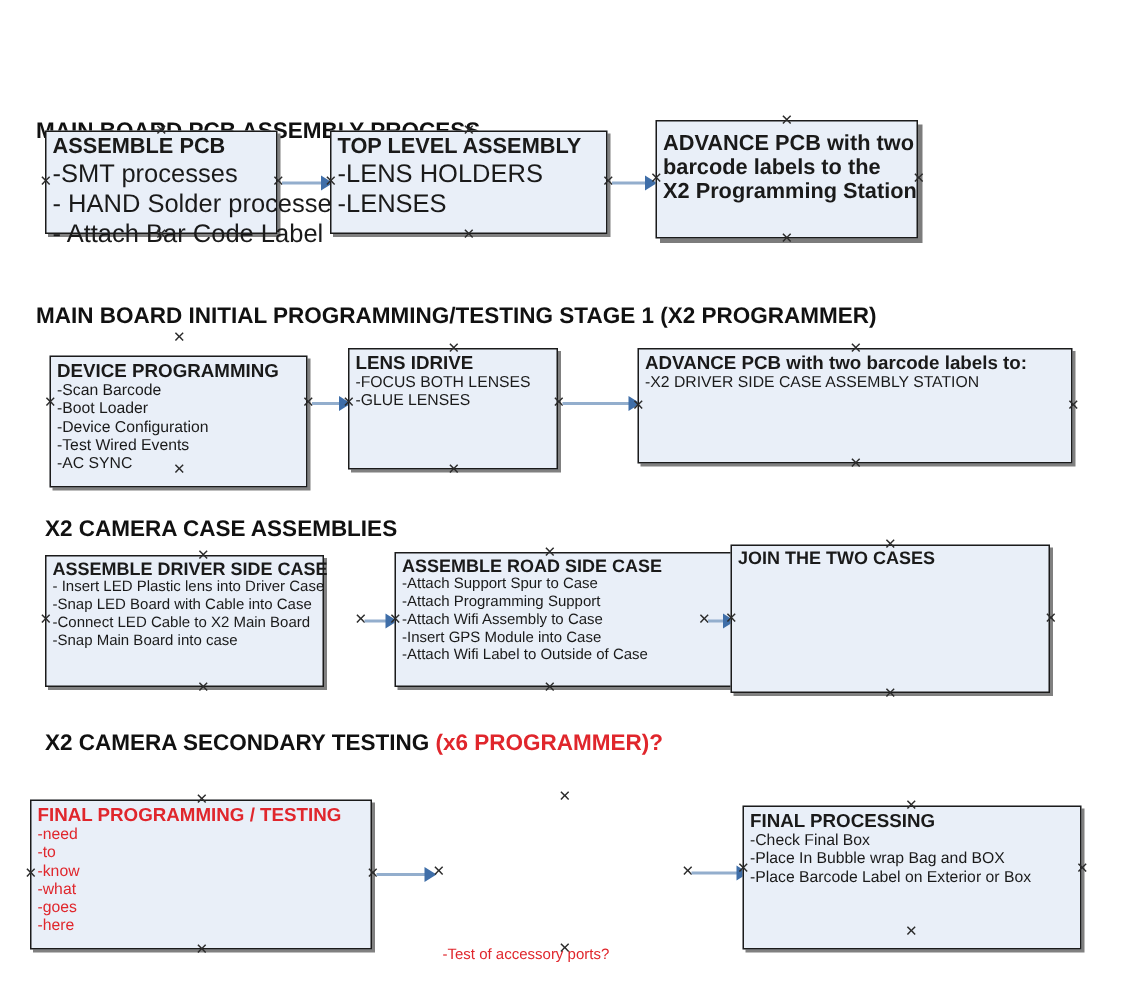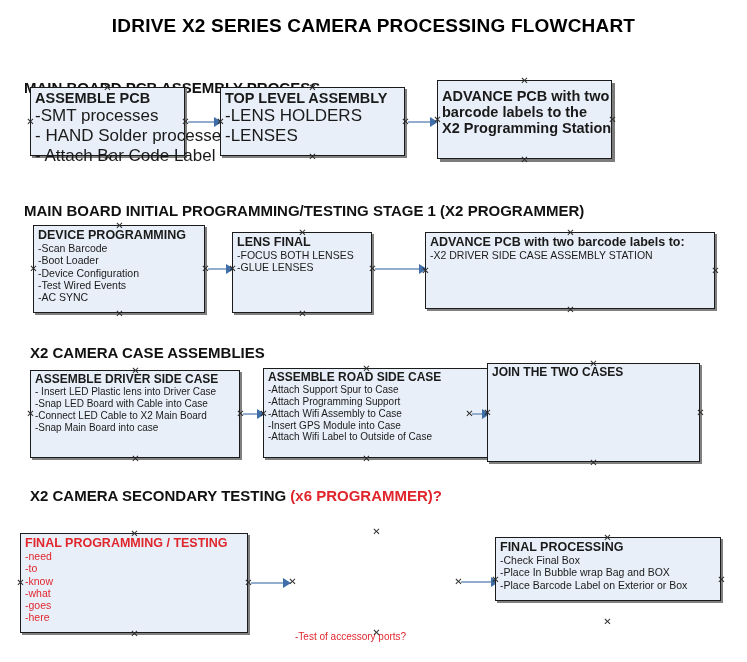--- a/index.html
+++ b/index.html
@@ -96,21 +96,20 @@
     color:#e0262c;
     font-size:10px;
     white-space:nowrap;
   }
 </style>
 </head>
 <body>
 
 <div id="canvas">
 
-  <div class="title" id="doc-title">IDRIVE X2  SERIES CAMERA PROCESSING FLOWCHART</div>
 
   <div class="section-head" style="left:24px;top:59px;margin-top:20px;">MAIN BOARD PCB ASSEMBLY PROCESS</div>
 
   <div class="box t16" style="left:30px;top:87px;width:155px;height:69px;">
     <div class="box-title">ASSEMBLE PCB</div>
     <ul>
       <li>-SMT processes</li>
       <li>- HAND Solder processes</li>
       <li>- Attach Bar Code Label</li>
     </ul>
@@ -143,40 +142,40 @@
     <div class="box-title">barcode labels to the</div>
     <div class="box-title"> X2 Programming Station</div>
   </div>
   <span class="xh" style="left:520px;top:76px;"></span>
   <span class="xh" style="left:520px;top:155px;"></span>
   <span class="xh" style="left:433px;top:115px;"></span>
   <span class="xh" style="left:608px;top:115px;"></span>
 
   <div class="section-head" style="left:24px;top:202px;">MAIN BOARD INITIAL PROGRAMMING/TESTING STAGE 1 (X2 PROGRAMMER)</div>
 
-  <div class="box t13" style="left:33px;top:225px;width:172px;height:88px;">
+  <div class="box t13" style="left:33px;top:237px;width:172px;height:88px;">
     <div class="box-title">DEVICE PROGRAMMING</div>
     <ul>
       <li>-Scan Barcode</li>
       <li>-Boot Loader</li>
       <li>-Device Configuration</li>
       <li>-Test Wired Events</li>
       <li>-AC SYNC</li>
     </ul>
   </div>
   <span class="xh" style="left:115px;top:221px;"></span>
   <span class="xh" style="left:115px;top:309px;"></span>
   <span class="xh" style="left:29px;top:264px;"></span>
   <span class="xh" style="left:201px;top:264px;"></span>
 
   <div class="conn" style="left:208px;top:268px;width:20px;"></div>
   <div class="arrowhead" style="left:226px;top:264px;"></div>
 
   <div class="box t13" style="left:232px;top:232px;width:140px;height:81px;">
-    <div class="box-title">LENS FINAL</div>
+    <div class="box-title">LENS IDRIVE</div>
     <ul>
       <li>-FOCUS BOTH LENSES</li>
       <li>-GLUE LENSES</li>
     </ul>
   </div>
   <span class="xh" style="left:298px;top:228px;"></span>
   <span class="xh" style="left:298px;top:309px;"></span>
   <span class="xh" style="left:228px;top:264px;"></span>
   <span class="xh" style="left:368px;top:264px;"></span>
 
@@ -189,21 +188,21 @@
       <li>-X2 DRIVER  SIDE  CASE  ASSEMBLY STATION</li>
     </ul>
   </div>
   <span class="xh" style="left:566px;top:228px;"></span>
   <span class="xh" style="left:566px;top:305px;"></span>
   <span class="xh" style="left:421px;top:266px;"></span>
   <span class="xh" style="left:711px;top:266px;"></span>
 
   <div class="section-head" style="left:30px;top:344px;">X2 CAMERA CASE ASSEMBLIES</div>
 
-  <div class="box t12" style="left:30px;top:370px;width:210px;height:88px;">
+  <div class="box t12" style="left:30px;top:370px;width:186px;height:88px;">
     <div class="box-title">ASSEMBLE DRIVER SIDE CASE</div>
     <ul>
       <li>- Insert LED Plastic lens into Driver Case</li>
       <li>-Snap LED Board with Cable into Case</li>
       <li>-Connect LED Cable to X2 Main Board</li>
       <li>-Snap Main Board into case</li>
     </ul>
   </div>
   <span class="xh" style="left:131px;top:366px;"></span>
   <span class="xh" style="left:131px;top:454px;"></span>
@@ -265,21 +264,21 @@
 
   <div class="overflow-line" style="left:295px;top:631px;">-Test of accessory ports?</div>
   <span class="xh" style="left:372px;top:527px;"></span>
   <span class="xh" style="left:372px;top:628px;"></span>
   <span class="xh" style="left:288px;top:577px;"></span>
   <span class="xh" style="left:454px;top:577px;"></span>
 
   <div class="conn" style="left:461px;top:581px;width:32px;"></div>
   <div class="arrowhead" style="left:491px;top:577px;"></div>
 
-  <div class="box t13" style="left:495px;top:537px;width:226px;height:64px;">
+  <div class="box t13" style="left:495px;top:537px;width:226px;height:96px;">
     <div class="box-title">FINAL PROCESSING</div>
     <ul>
       <li>-Check Final Box</li>
       <li>-Place In Bubble wrap Bag and BOX</li>
       <li>-Place Barcode Label on Exterior or Box</li>
     </ul>
   </div>
   <span class="xh" style="left:603px;top:533px;"></span>
   <span class="xh" style="left:603px;top:617px;"></span>
   <span class="xh" style="left:491px;top:575px;"></span>

